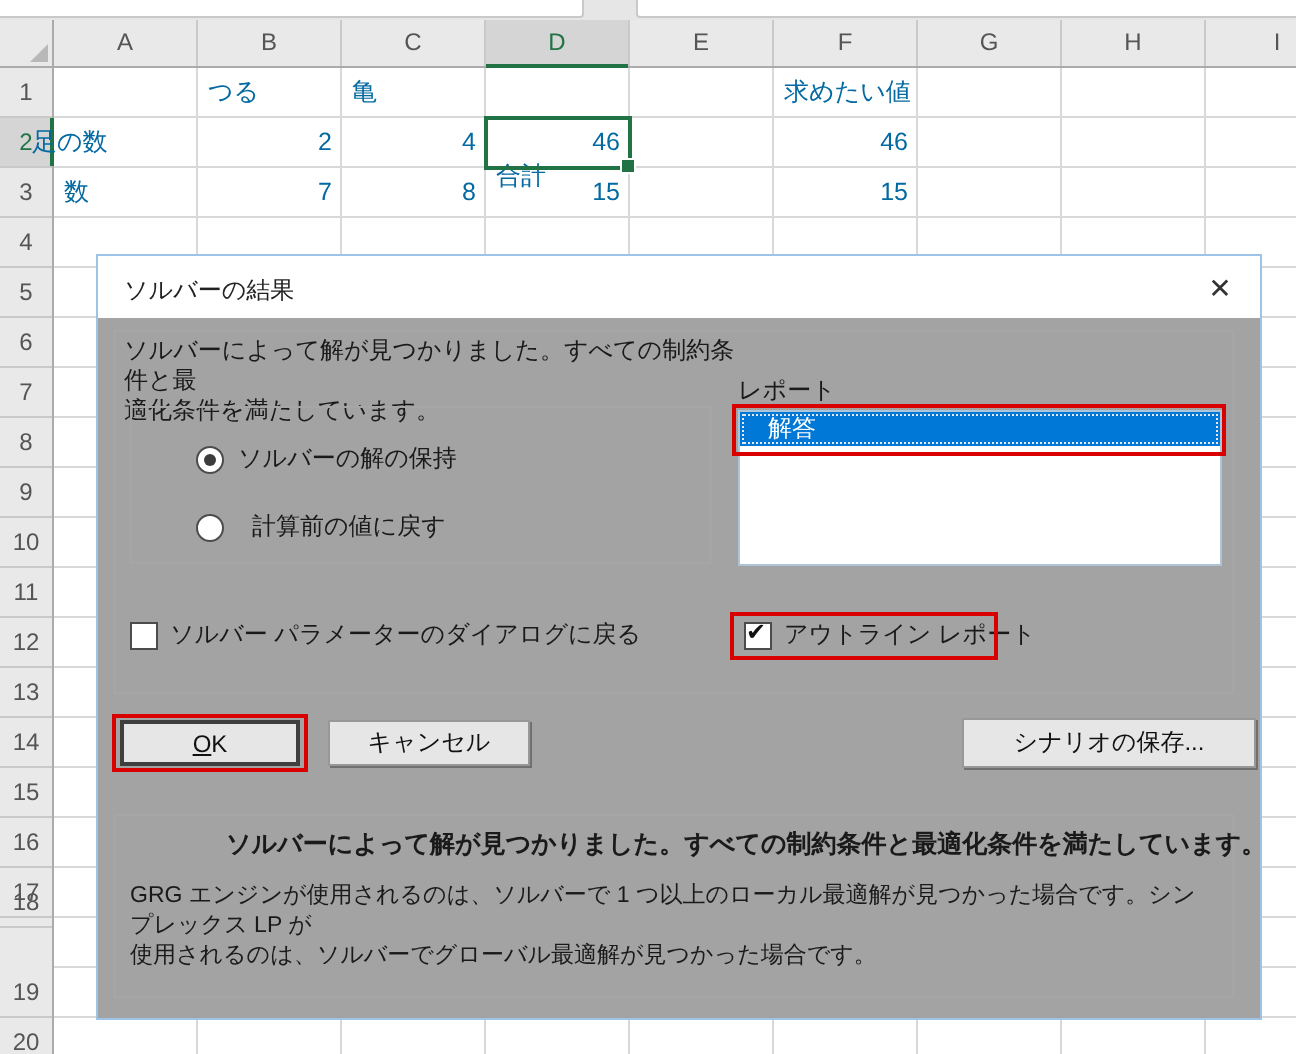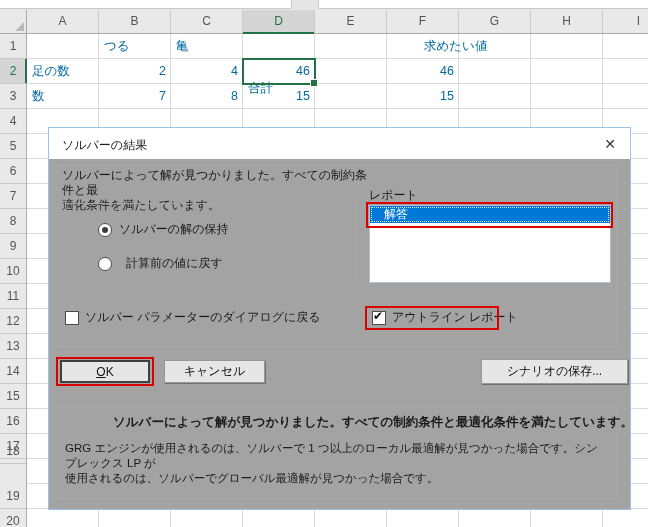--- a/index.html
+++ b/index.html
@@ -116,22 +116,22 @@
       <div class="rowhdr" style="top: 400px;">17</div>
       <div class="rowhdr" style="top: 405px;">18</div>
       <div class="rowhdr" style="top: 450px;">19</div>
       <div class="rowhdr" style="top: 475px;">20</div>
     </div>
   <div class="grid"></div>
   <div id="cellLayer">
       <div class="cell left" style="left: 100px; top: 34px;">つる</div>
       <div class="cell left" style="left: 172px; top: 34px;">亀</div>
       <div class="cell left" style="left: 244px; top: 34px; margin-top: 42px;">合計</div>
-      <div class="cell left" style="left: 388px; top: 34px; margin-left: 32px;">求めたい値</div>
-      <div class="cell left" style="left: 28px; top: 59px;">足の数</div>
+      <div class="cell left" style="left: 388px; top: 34px;">求めたい値</div>
+      <div class="cell left" style="left: 12px; top: 59px;">足の数</div>
       <div class="cell right" style="left: 100px; top: 59px;">2</div>
       <div class="cell right" style="left: 172px; top: 59px;">4</div>
       <div class="cell right" style="left: 244px; top: 59px;">46</div>
       <div class="cell right" style="left: 388px; top: 59px;">46</div>
       <div class="cell left" style="left: 28px; top: 84px;">数</div>
       <div class="cell right" style="left: 100px; top: 84px;">7</div>
       <div class="cell right" style="left: 172px; top: 84px;">8</div>
       <div class="cell right" style="left: 244px; top: 84px;">15</div>
       <div class="cell right" style="left: 388px; top: 84px;">15</div>
     </div>

